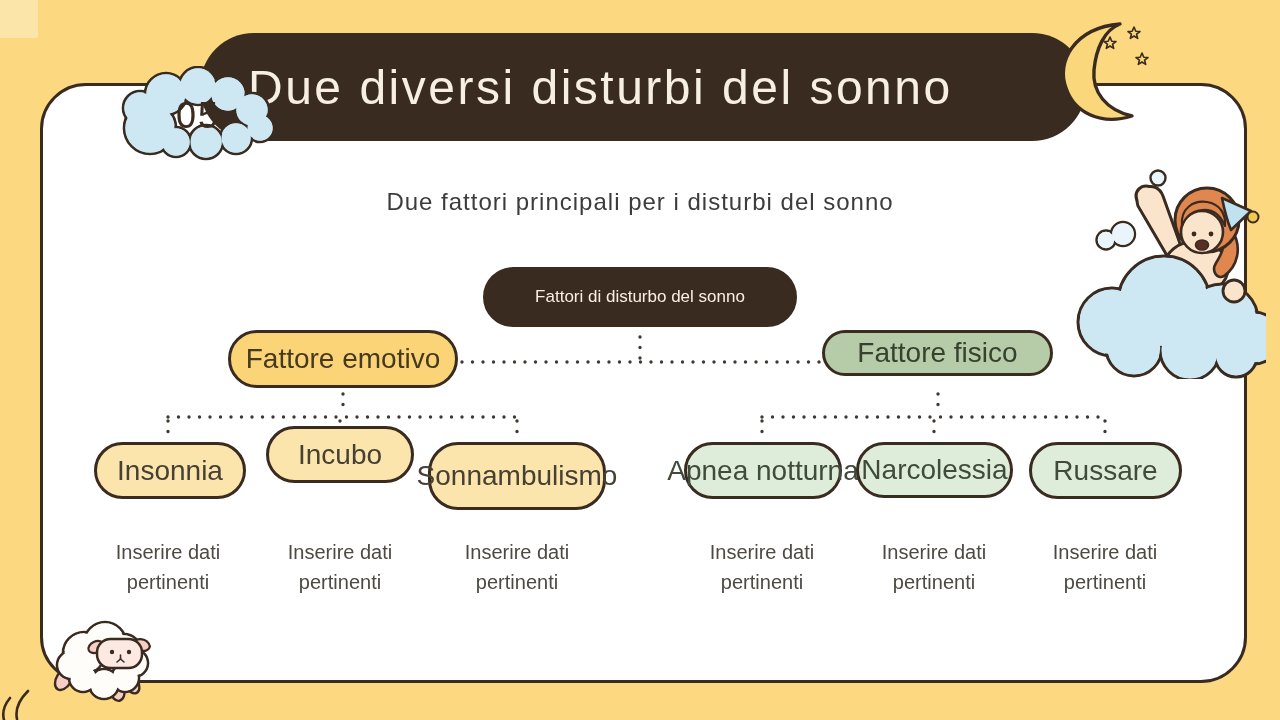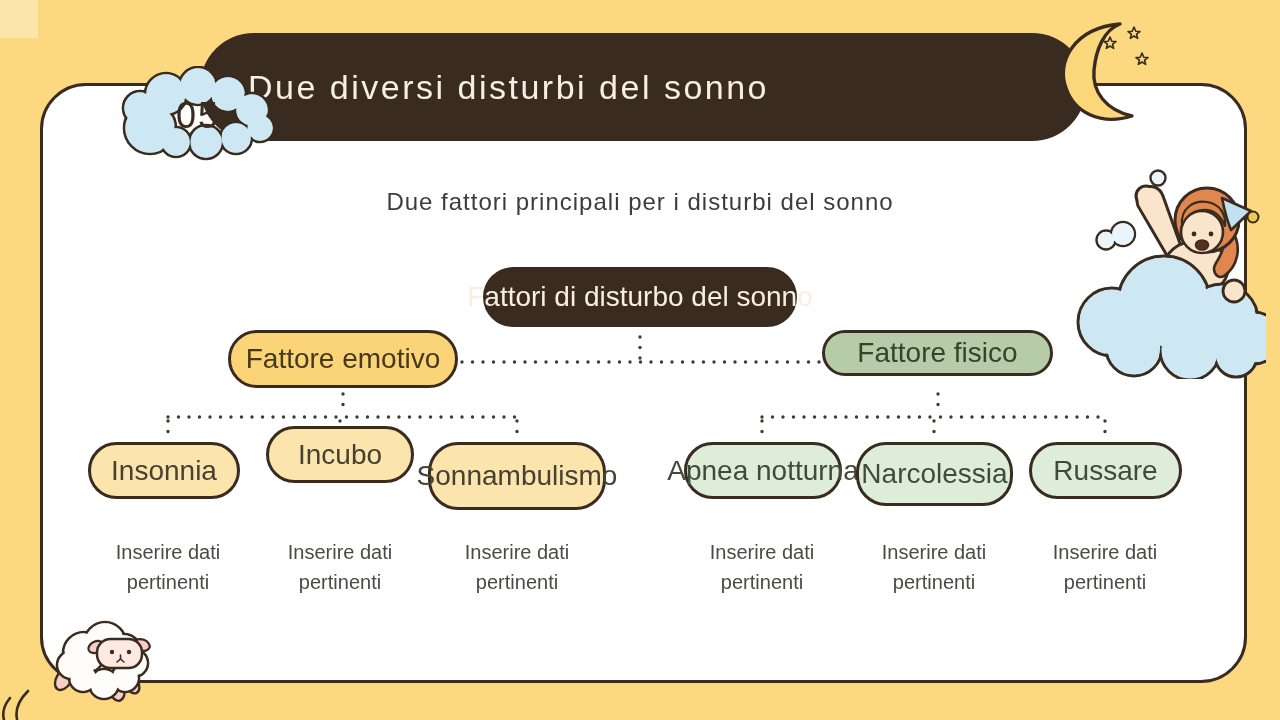--- a/index.html
+++ b/index.html
@@ -1,24 +1,24 @@
 <!DOCTYPE html>
 <html><head>
 <meta charset="utf-8">
 <style>
   html,body{margin:0;padding:0;}
   body{width:1280px;height:720px;background:#FCD881;font-family:"Liberation Sans",sans-serif;position:relative;overflow:hidden;}
   .stage{position:absolute;left:0;top:0;width:1280px;height:720px;}
   .corner-patch{position:absolute;left:0;top:0;width:38px;height:38px;background:#FCE5A8;}
   .card{position:absolute;left:40px;top:83px;width:1207px;height:600px;background:#FFFFFF;border:3px solid #3A2B21;border-radius:46px;box-sizing:border-box;}
   .header{position:absolute;left:200px;top:33px;width:886px;height:108px;background:#3A2B21;border-radius:54px;display:flex;align-items:center;}
-  .header .title{padding-left:48px;color:#F7EFE2;font-size:34px;font-weight:300;letter-spacing:2.5px;white-space:nowrap;}
+  .header .title{padding-left:48px;color:#F7EFE2;font-size:48px;font-weight:300;letter-spacing:2.5px;white-space:nowrap;}
   .subtitle{position:absolute;left:0;top:188px;width:1280px;text-align:center;font-size:24px;letter-spacing:1px;color:#3C3C3B;}
   .pill{position:absolute;box-sizing:border-box;display:flex;align-items:center;justify-content:center;border:3px solid #3A2B21;border-radius:30px;font-size:28px;white-space:nowrap;}
-  .pill.root{background:#3A2B21;color:#F7EFE2;font-size:28px;}
+  .pill.root{background:#3A2B21;color:#F7EFE2;font-size:17px;}
   .pill.yellow{background:#FBD478;color:#45391F;}
   .pill.yellow-light{background:#FBE5AC;color:#474034;}
   .pill.green{background:#B6CBA8;color:#36422D;}
   .pill.green-light{background:#DEEDD9;color:#414B3B;}
   .note{position:absolute;width:150px;text-align:center;font-size:20px;line-height:30px;color:#4E4943;}
   svg{display:block;}
   .deco{position:absolute;pointer-events:none;}
 </style>
 </head>
 <body>
@@ -87,26 +87,26 @@
       <path d="M934 421 V438"></path>
       <path d="M1105 421 V438"></path>
     </g>
   </svg>
 
   <div class="pill root" style="left:483px;top:267px;width:314px;height:60px;">Fattori di disturbo del sonno</div>
 
   <div class="pill yellow" style="left:228px;top:330px;width:230px;height:58px;">Fattore emotivo</div>
   <div class="pill green" style="left:822px;top:330px;width:231px;height:46px;">Fattore fisico</div>
 
-  <div class="pill yellow-light" style="left:88px;top:442px;width:152px;height:57px;">Insonnia</div>
+  <div class="pill yellow-light" style="left:94px;top:442px;width:152px;height:57px;">Insonnia</div>
   <div class="pill yellow-light" style="left:266px;top:426px;width:148px;height:57px;">Incubo</div>
   <div class="pill yellow-light" style="left:428px;top:442px;width:178px;height:68px;">Sonnambulismo</div>
 
   <div class="pill green-light" style="left:684px;top:442px;width:158px;height:57px;">Apnea notturna</div>
-  <div class="pill green-light" style="left:856px;top:442px;width:157px;height:64px;">Narcolessia</div>
+  <div class="pill green-light" style="left:856px;top:442px;width:157px;height:56px;">Narcolessia</div>
   <div class="pill green-light" style="left:1029px;top:442px;width:153px;height:57px;">Russare</div>
 
   <div class="note" style="left:93px;top:537px;">Inserire dati pertinenti</div>
   <div class="note" style="left:265px;top:537px;">Inserire dati pertinenti</div>
   <div class="note" style="left:442px;top:537px;">Inserire dati pertinenti</div>
   <div class="note" style="left:687px;top:537px;">Inserire dati pertinenti</div>
   <div class="note" style="left:859px;top:537px;">Inserire dati pertinenti</div>
   <div class="note" style="left:1030px;top:537px;">Inserire dati pertinenti</div>
 
   <svg class="deco" style="left:1076px;top:164px;" width="190" height="215" viewBox="0 0 190 215">

